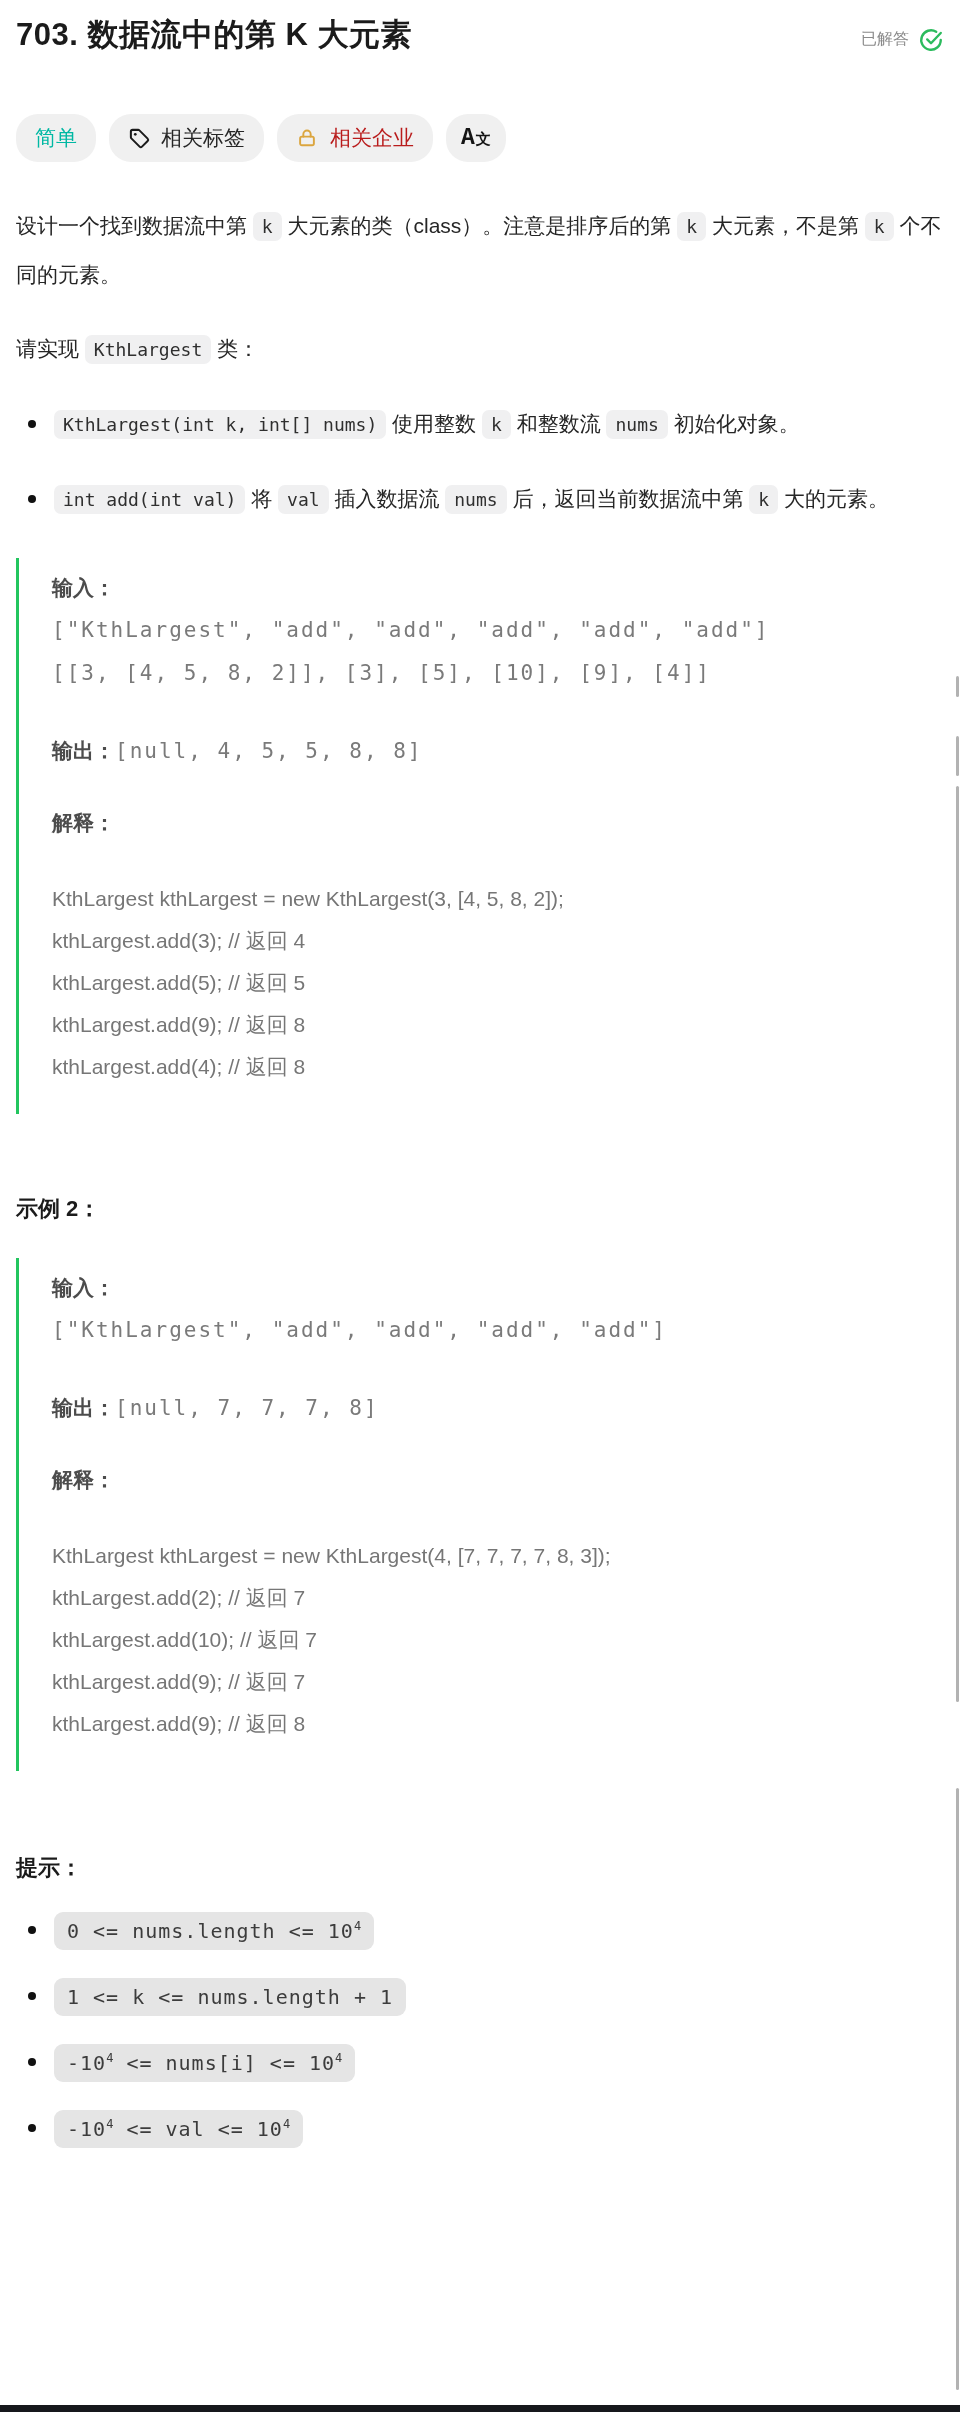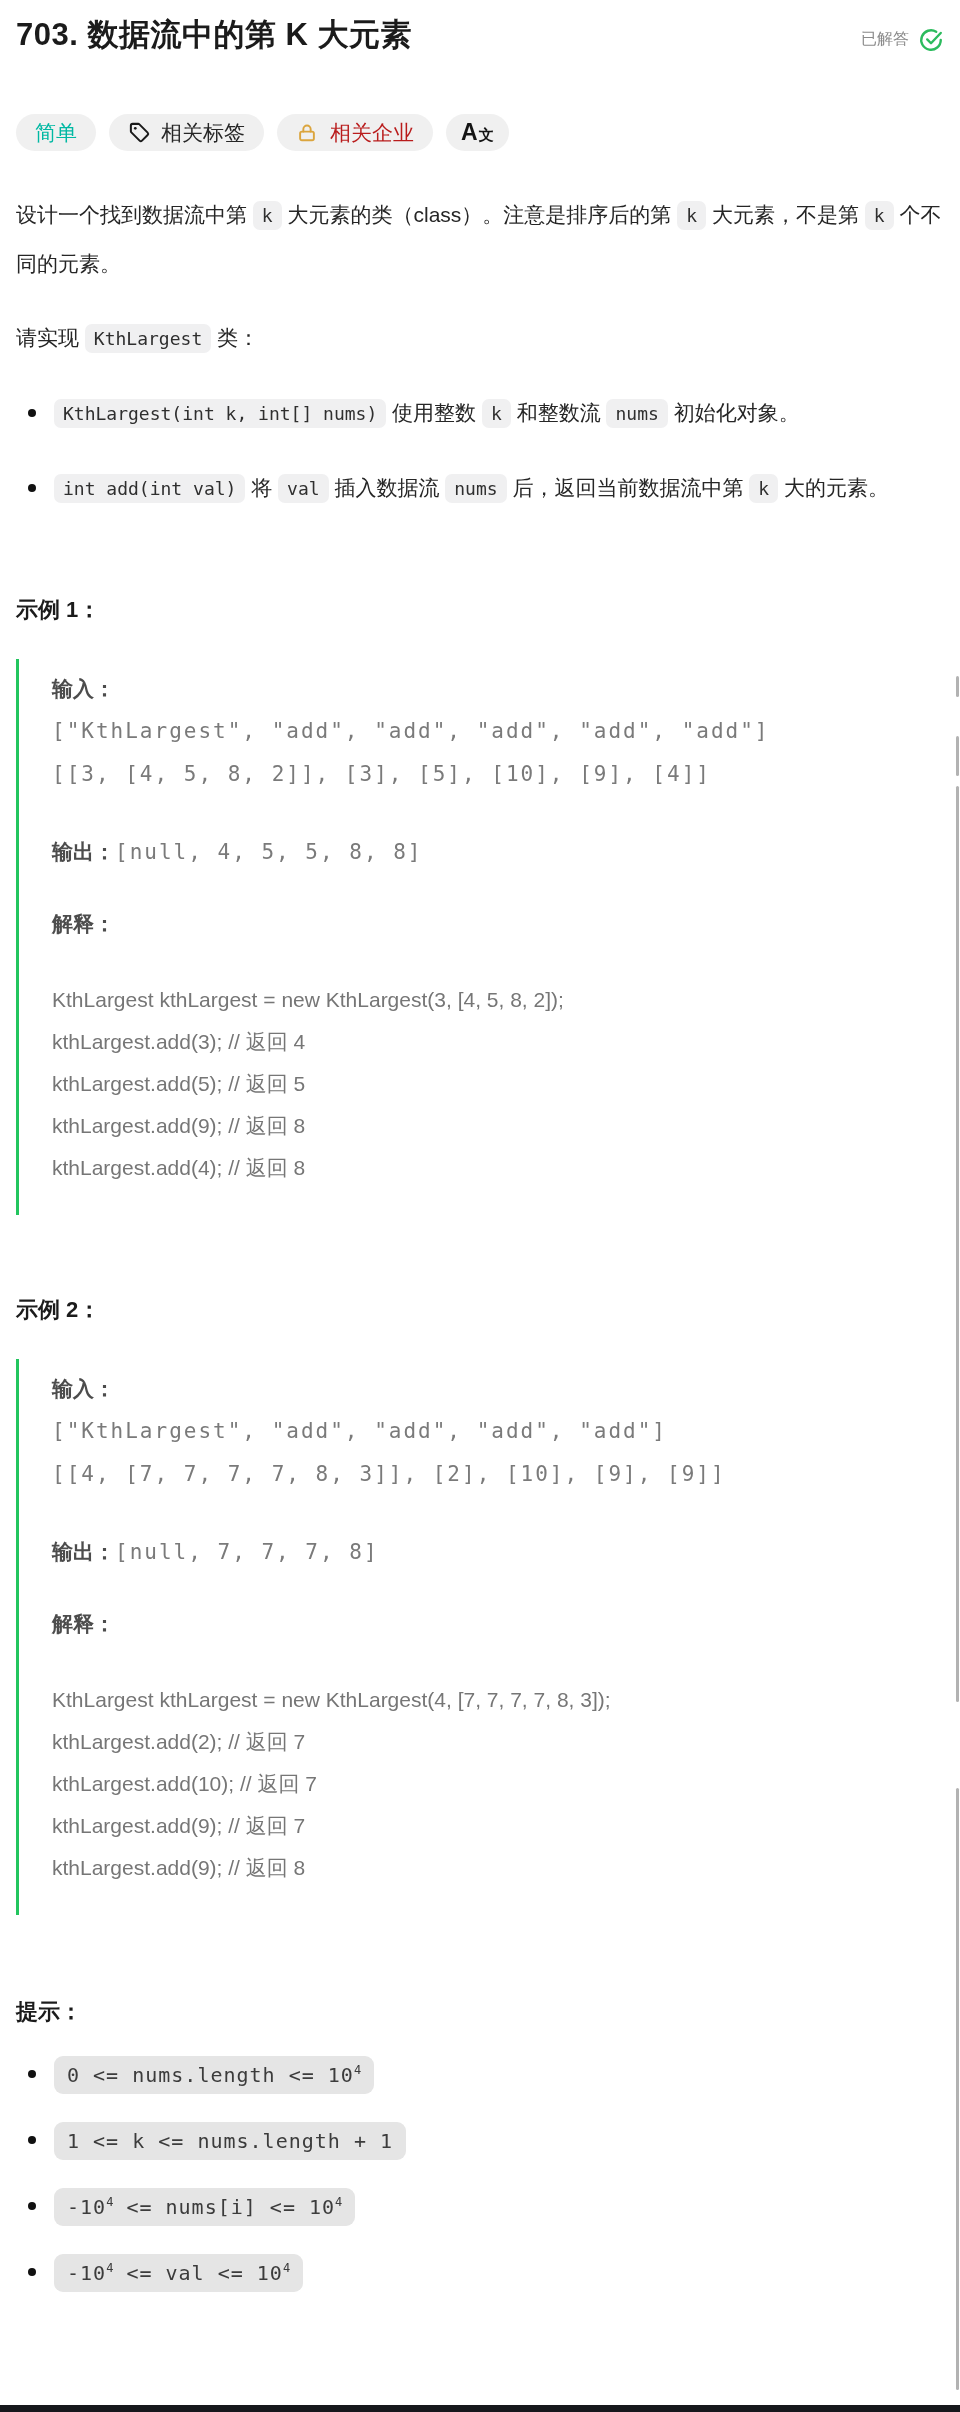--- a/index.html
+++ b/index.html
@@ -17,23 +17,23 @@
   
   .header { display: flex; justify-content: space-between; align-items: center; padding-top: 12px; }
   .title { font-size: 31px; font-weight: 700; color: #1b1b1b; margin: 0; line-height: 46px; letter-spacing: 0.5px; }
   .solved { display: flex; align-items: center; gap: 9px; color: #8a8a8a; font-size: 16px; margin-top: 9px; flex: none; }
   .solved svg { display: block; }
 
   
   .tags-row { display: flex; align-items: center; gap: 13px; margin-top: 56px; }
   .pill {
     display: inline-flex; align-items: center; gap: 10px;
-    height: 37px; padding: 0 19px;
+    height: 48px; padding: 0 19px;
     background: #f0f0f0; border: none; border-radius: 22px;
-    font-family: Liberation Sans, sans-serif;
+    font-family: Liberation Mono, monospace;
     font-size: 21px; color: #262626; cursor: pointer; white-space: nowrap;
   }
   .pill-difficulty { color: #00b8a3; }
   .pill-companies { color: #b91c1c; gap: 12px; }
   .pill-translate { padding: 0 15px; font-weight: 600; }
   .pill-translate .big-a { font-size: 23px; font-weight: 700; color: #141414; }
   .pill-translate .small-wen { font-size: 15px; font-weight: 700; color: #141414; margin-left: 1px; }
   .pill svg { display: block; flex: none; }
 
   
@@ -144,21 +144,20 @@
   </div>
 
   <p class="para">设计一个找到数据流中第 <code class="chip">k</code> 大元素的类（class）。注意是排序后的第 <code class="chip">k</code> 大元素，不是第 <code class="chip">k</code> 个不同的元素。</p>
   <p class="para para2">请实现 <code class="chip">KthLargest</code> 类：</p>
 
   <ul class="desc-list">
     <li><code class="chip">KthLargest(int k, int[] nums)</code> 使用整数 <code class="chip">k</code> 和整数流 <code class="chip">nums</code> 初始化对象。</li>
     <li><code class="chip">int add(int val)</code> 将 <code class="chip">val</code> 插入数据流 <code class="chip">nums</code> 后，返回当前数据流中第 <code class="chip">k</code> 大的元素。</li>
   </ul>
 
-  <h3 class="section-heading first">示例 1：</h3>
   <div class="pre">
     <div class="pre-label">输入：</div>
     <div class="mono-lines">
         <div>["KthLargest", "add", "add", "add", "add", "add"]</div>
         <div>[[3, [4, 5, 8, 2]], [3], [5], [10], [9], [4]]</div>
       </div>
     <div class="gap"></div>
     <div class="out-line"><span class="pre-label-inline">输出：</span><span class="mono-inline">[null, 4, 5, 5, 8, 8]</span></div>
     <div class="gap gap-sm"></div>
     <div class="pre-label">解释：</div>
@@ -170,21 +169,20 @@
         <div>kthLargest.add(9); // 返回 8</div>
         <div>kthLargest.add(4); // 返回 8</div>
       </div>
   </div>
 
   <h3 class="section-heading">示例 2：</h3>
   <div class="pre">
     <div class="pre-label">输入：</div>
     <div class="mono-lines">
         <div>["KthLargest", "add", "add", "add", "add"]</div>
-        <div>[[4, [7, 7, 7, 7, 8, 3]], [2], [10], [9], [9]]</div>
       </div>
     <div class="gap"></div>
     <div class="out-line"><span class="pre-label-inline">输出：</span><span class="mono-inline">[null, 7, 7, 7, 8]</span></div>
     <div class="gap gap-sm"></div>
     <div class="pre-label">解释：</div>
     <div class="gap"></div>
     <div class="exp-lines">
         <div>KthLargest kthLargest = new KthLargest(4, [7, 7, 7, 7, 8, 3]);</div>
         <div>kthLargest.add(2); // 返回 7</div>
         <div>kthLargest.add(10); // 返回 7</div>

